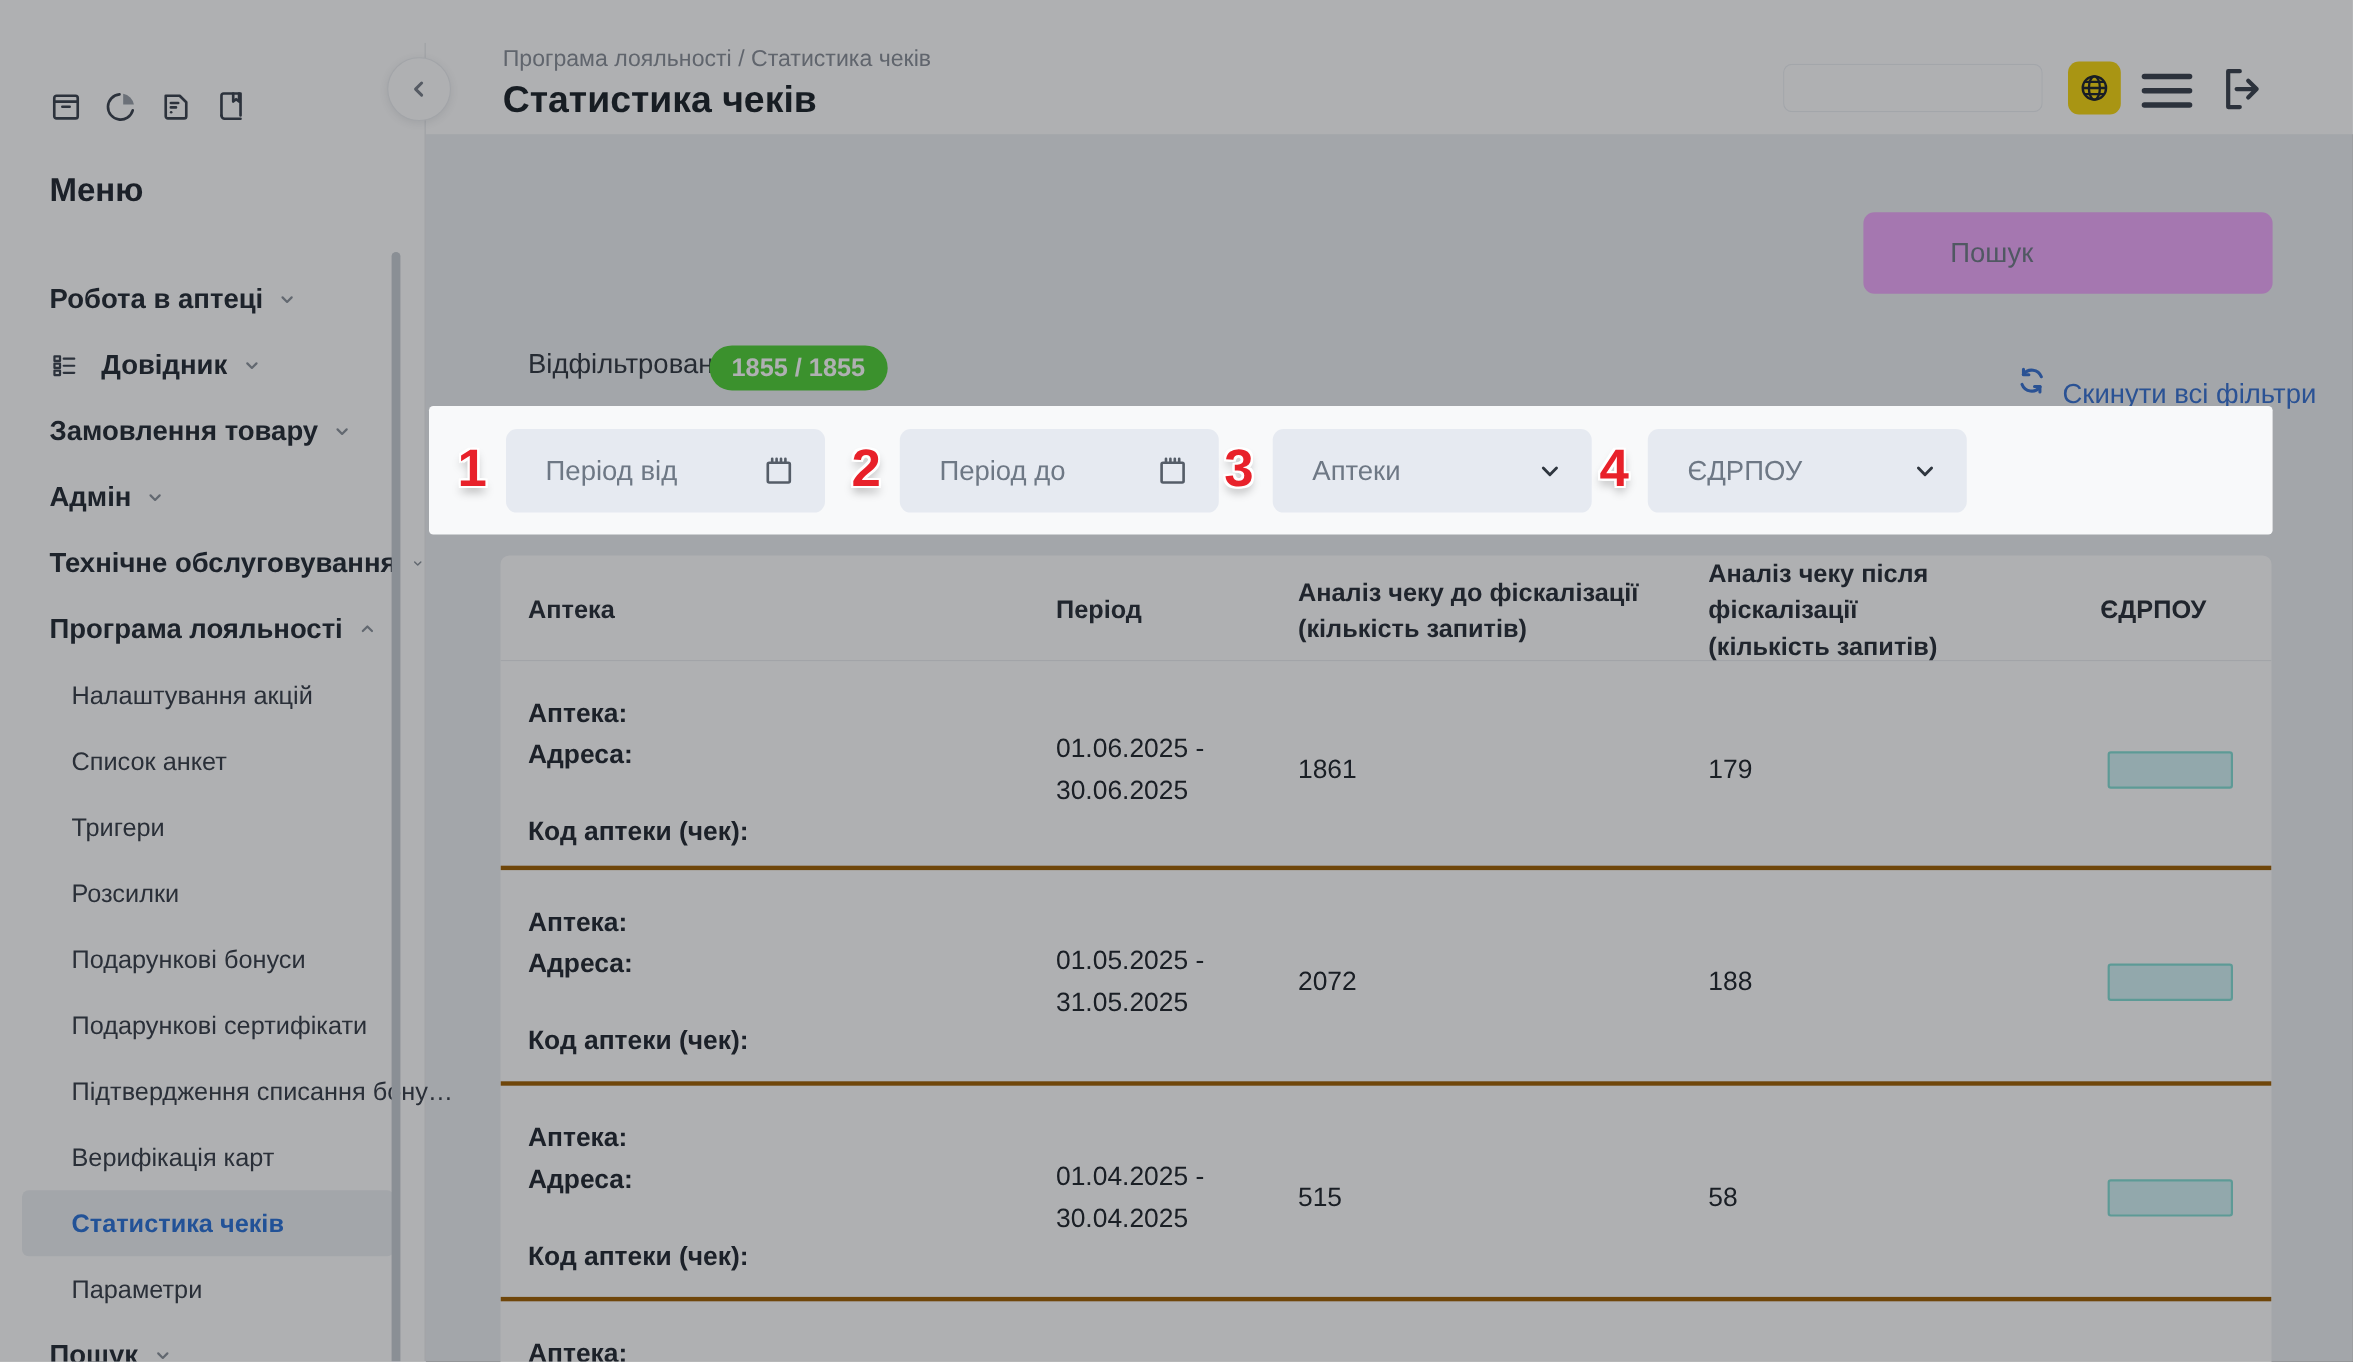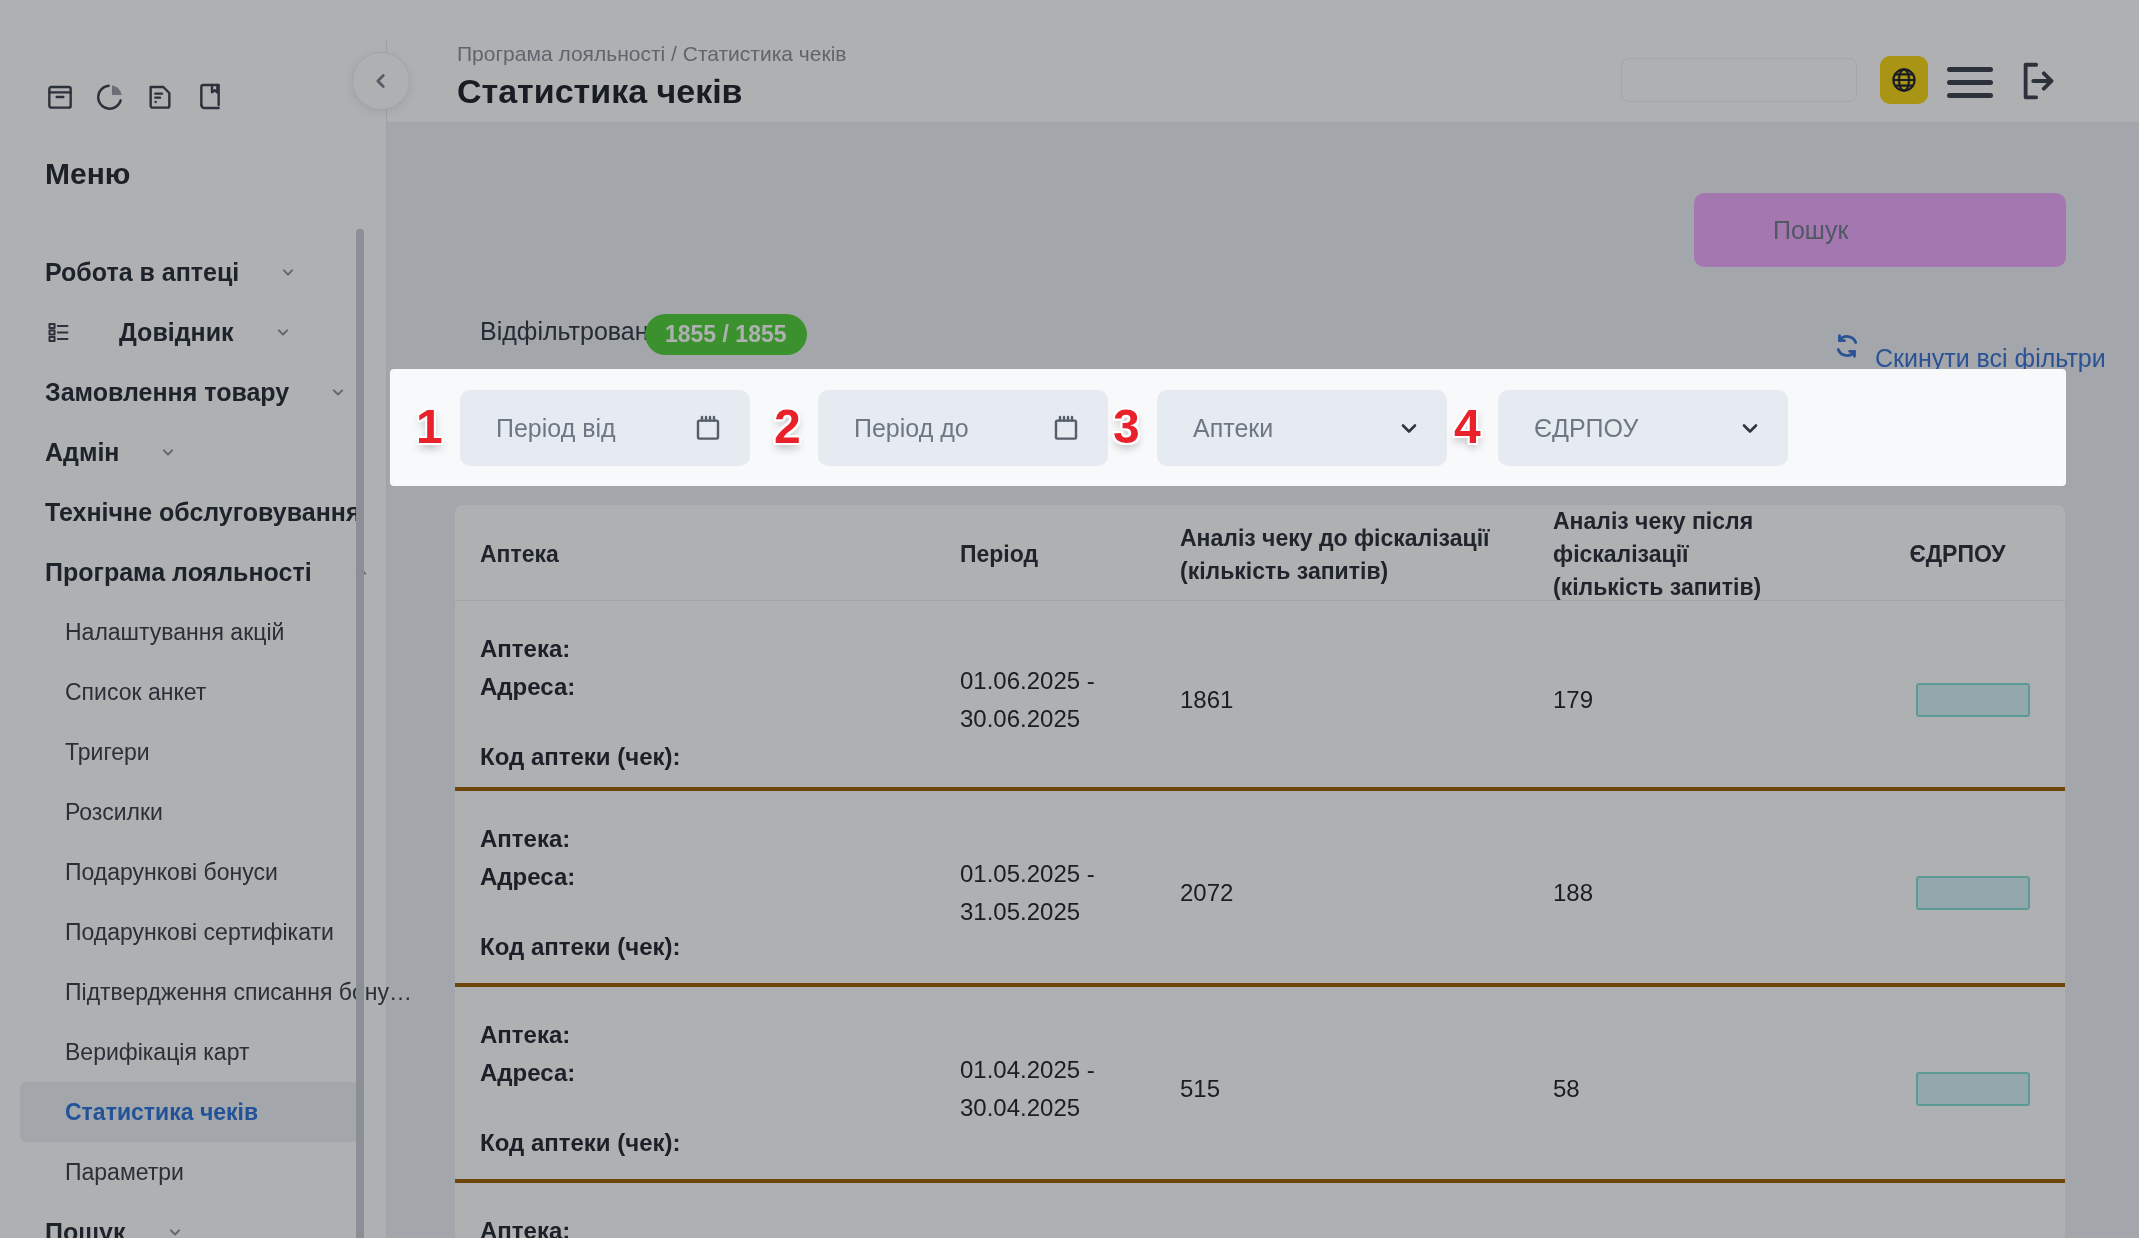--- a/index.html
+++ b/index.html
@@ -11,21 +11,21 @@
   
   .topstrip{position:absolute;left:0;top:0;right:0;height:122px;background:#fff;}
 
   
   .sidebar{position:absolute;left:0;top:0;width:386px;height:1238px;background:#fff;
            border-right:1px solid #e7e9ec;z-index:5;margin-top:39px;}
   .side-icons{position:absolute;left:44px;top:42px;display:flex;gap:18px;}
   .side-icons svg{width:32px;height:32px;}
   .menu-title{position:absolute;left:45px;top:118px;font-size:30px;font-weight:600;color:#262c35;}
   .nav{position:absolute;left:0;top:203px;width:100%;}
-  .nav-item{height:60px;display:flex;align-items:center;padding-left:45px;cursor:pointer;position:relative;gap:27px;}
+  .nav-item{height:60px;display:flex;align-items:center;padding-left:45px;cursor:pointer;position:relative;}
   .nav-item .nav-label{font-size:25px;font-weight:700;color:#272e38;white-space:nowrap;}
   .nav-item.sub{padding-left:65px;}
   .nav-item.sub .nav-label{font-size:23px;font-weight:400;color:#3a414b;}
   .nav-item.active-row{background:#eef1f4;border-radius:6px;margin:0 28px 0 20px;padding-left:45px;}
   .nav-item.active-row .nav-label{color:#2e74d8;font-weight:700;}
   .chev{width:20px;height:20px;margin-left:12px;stroke:#8e959e;fill:none;stroke-width:2.4;
         stroke-linecap:round;stroke-linejoin:round;}
   .chev.up{transform:rotate(180deg);}
   .doc-ic{width:27px;height:27px;margin-right:20px;}
   .side-thumb{position:absolute;right:22px;top:190px;bottom:0;width:8px;border-radius:4px;background:#c9ced4;}

